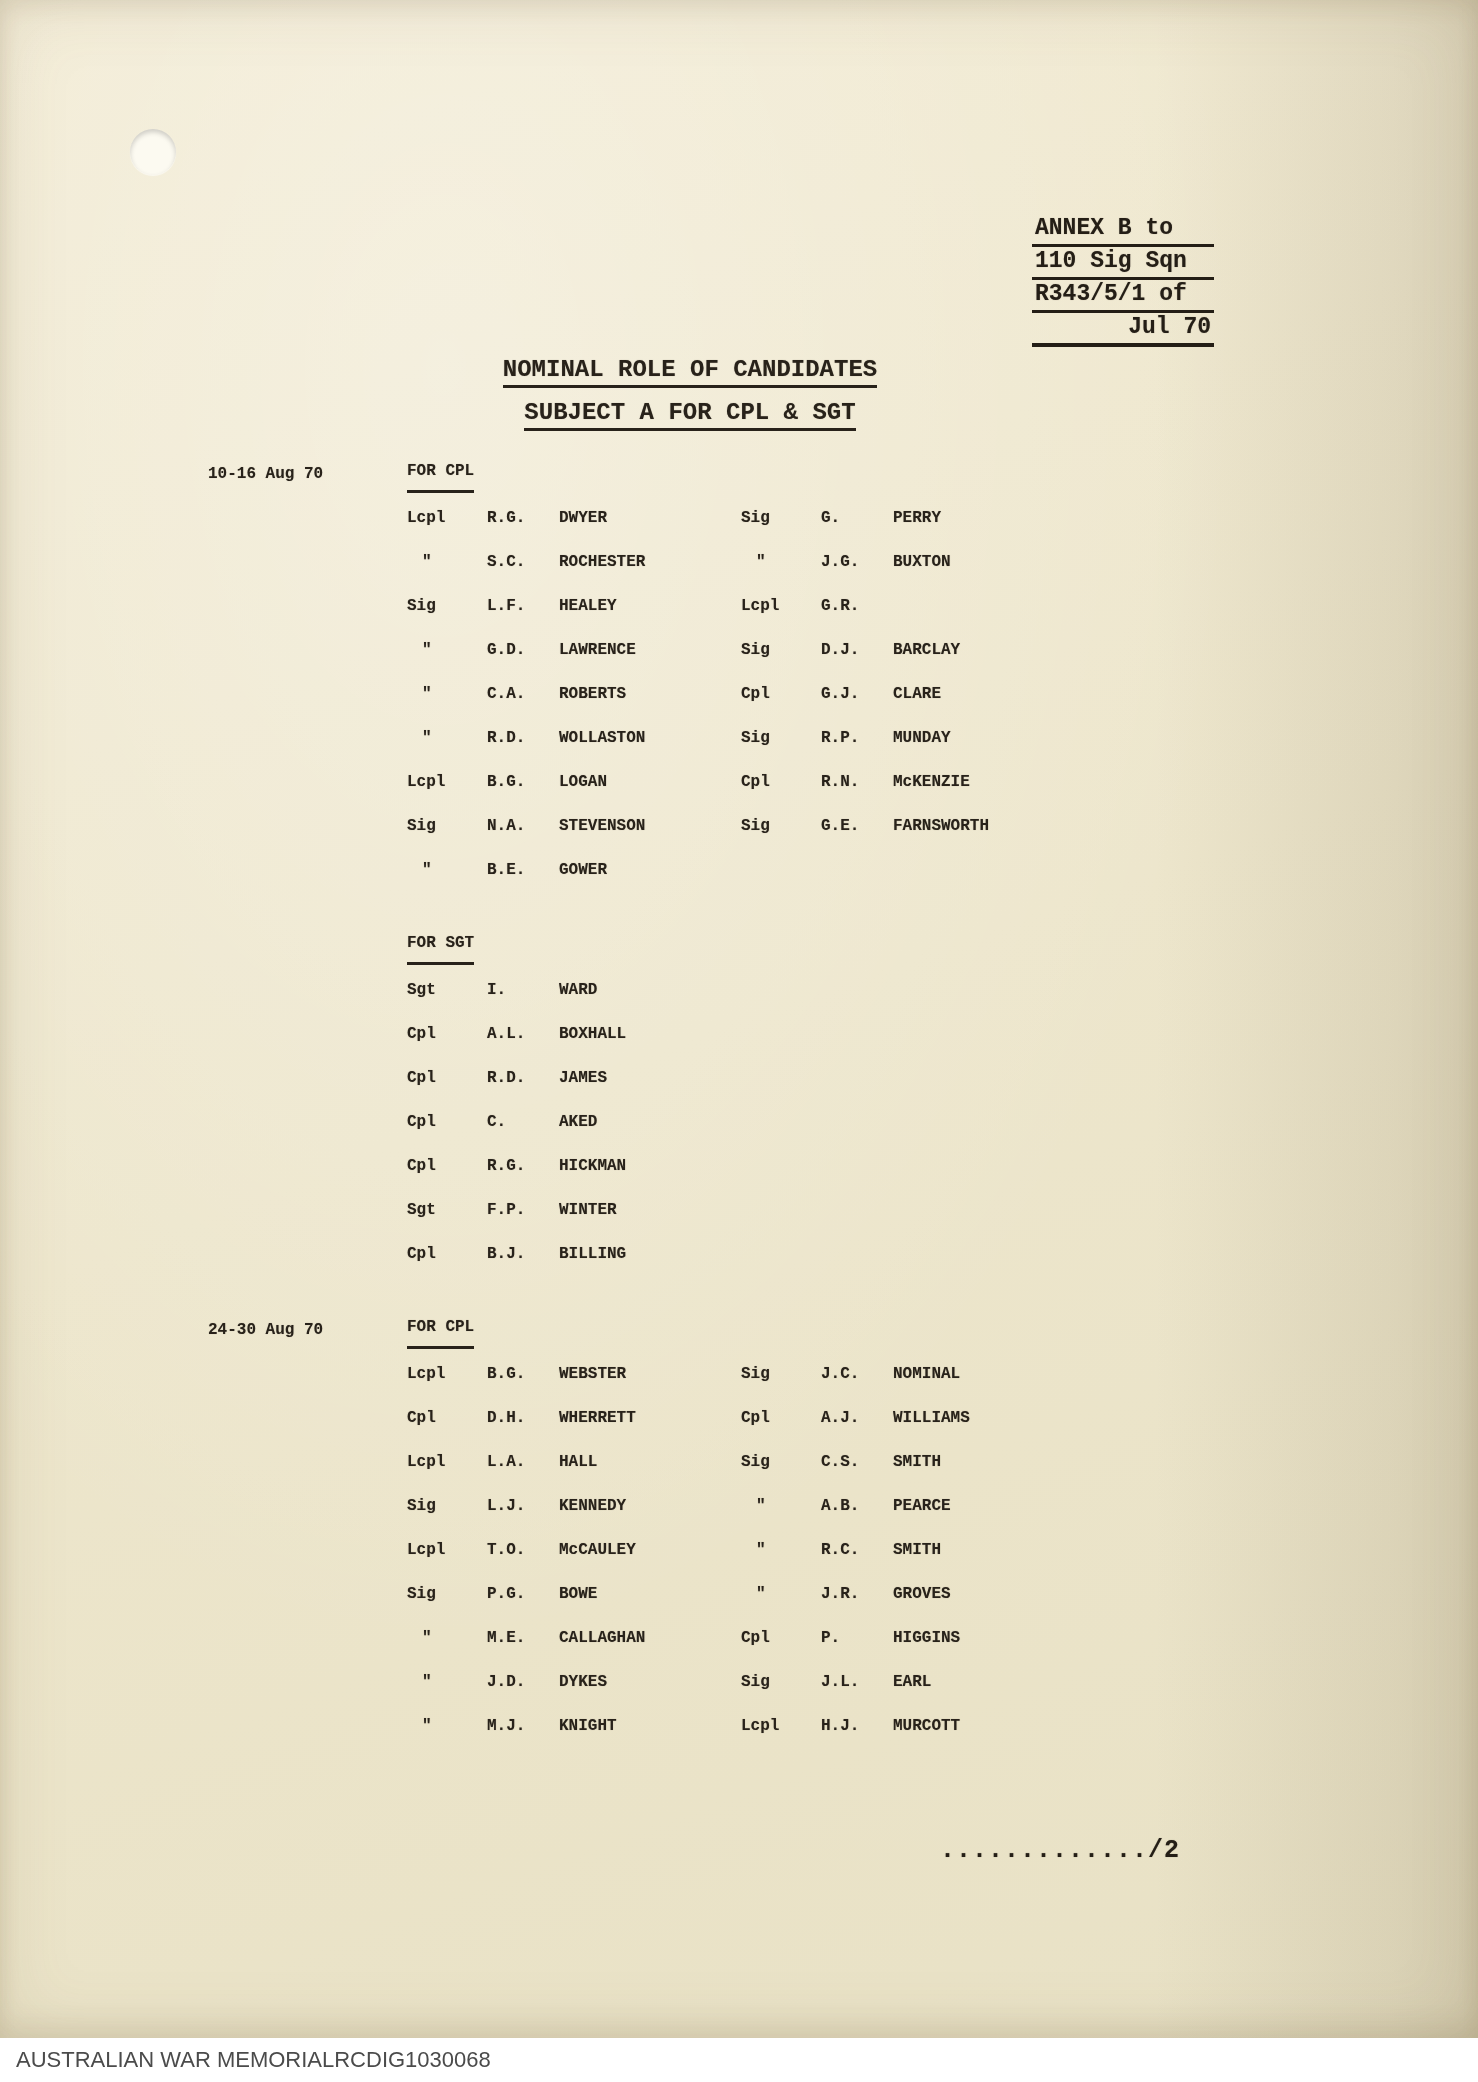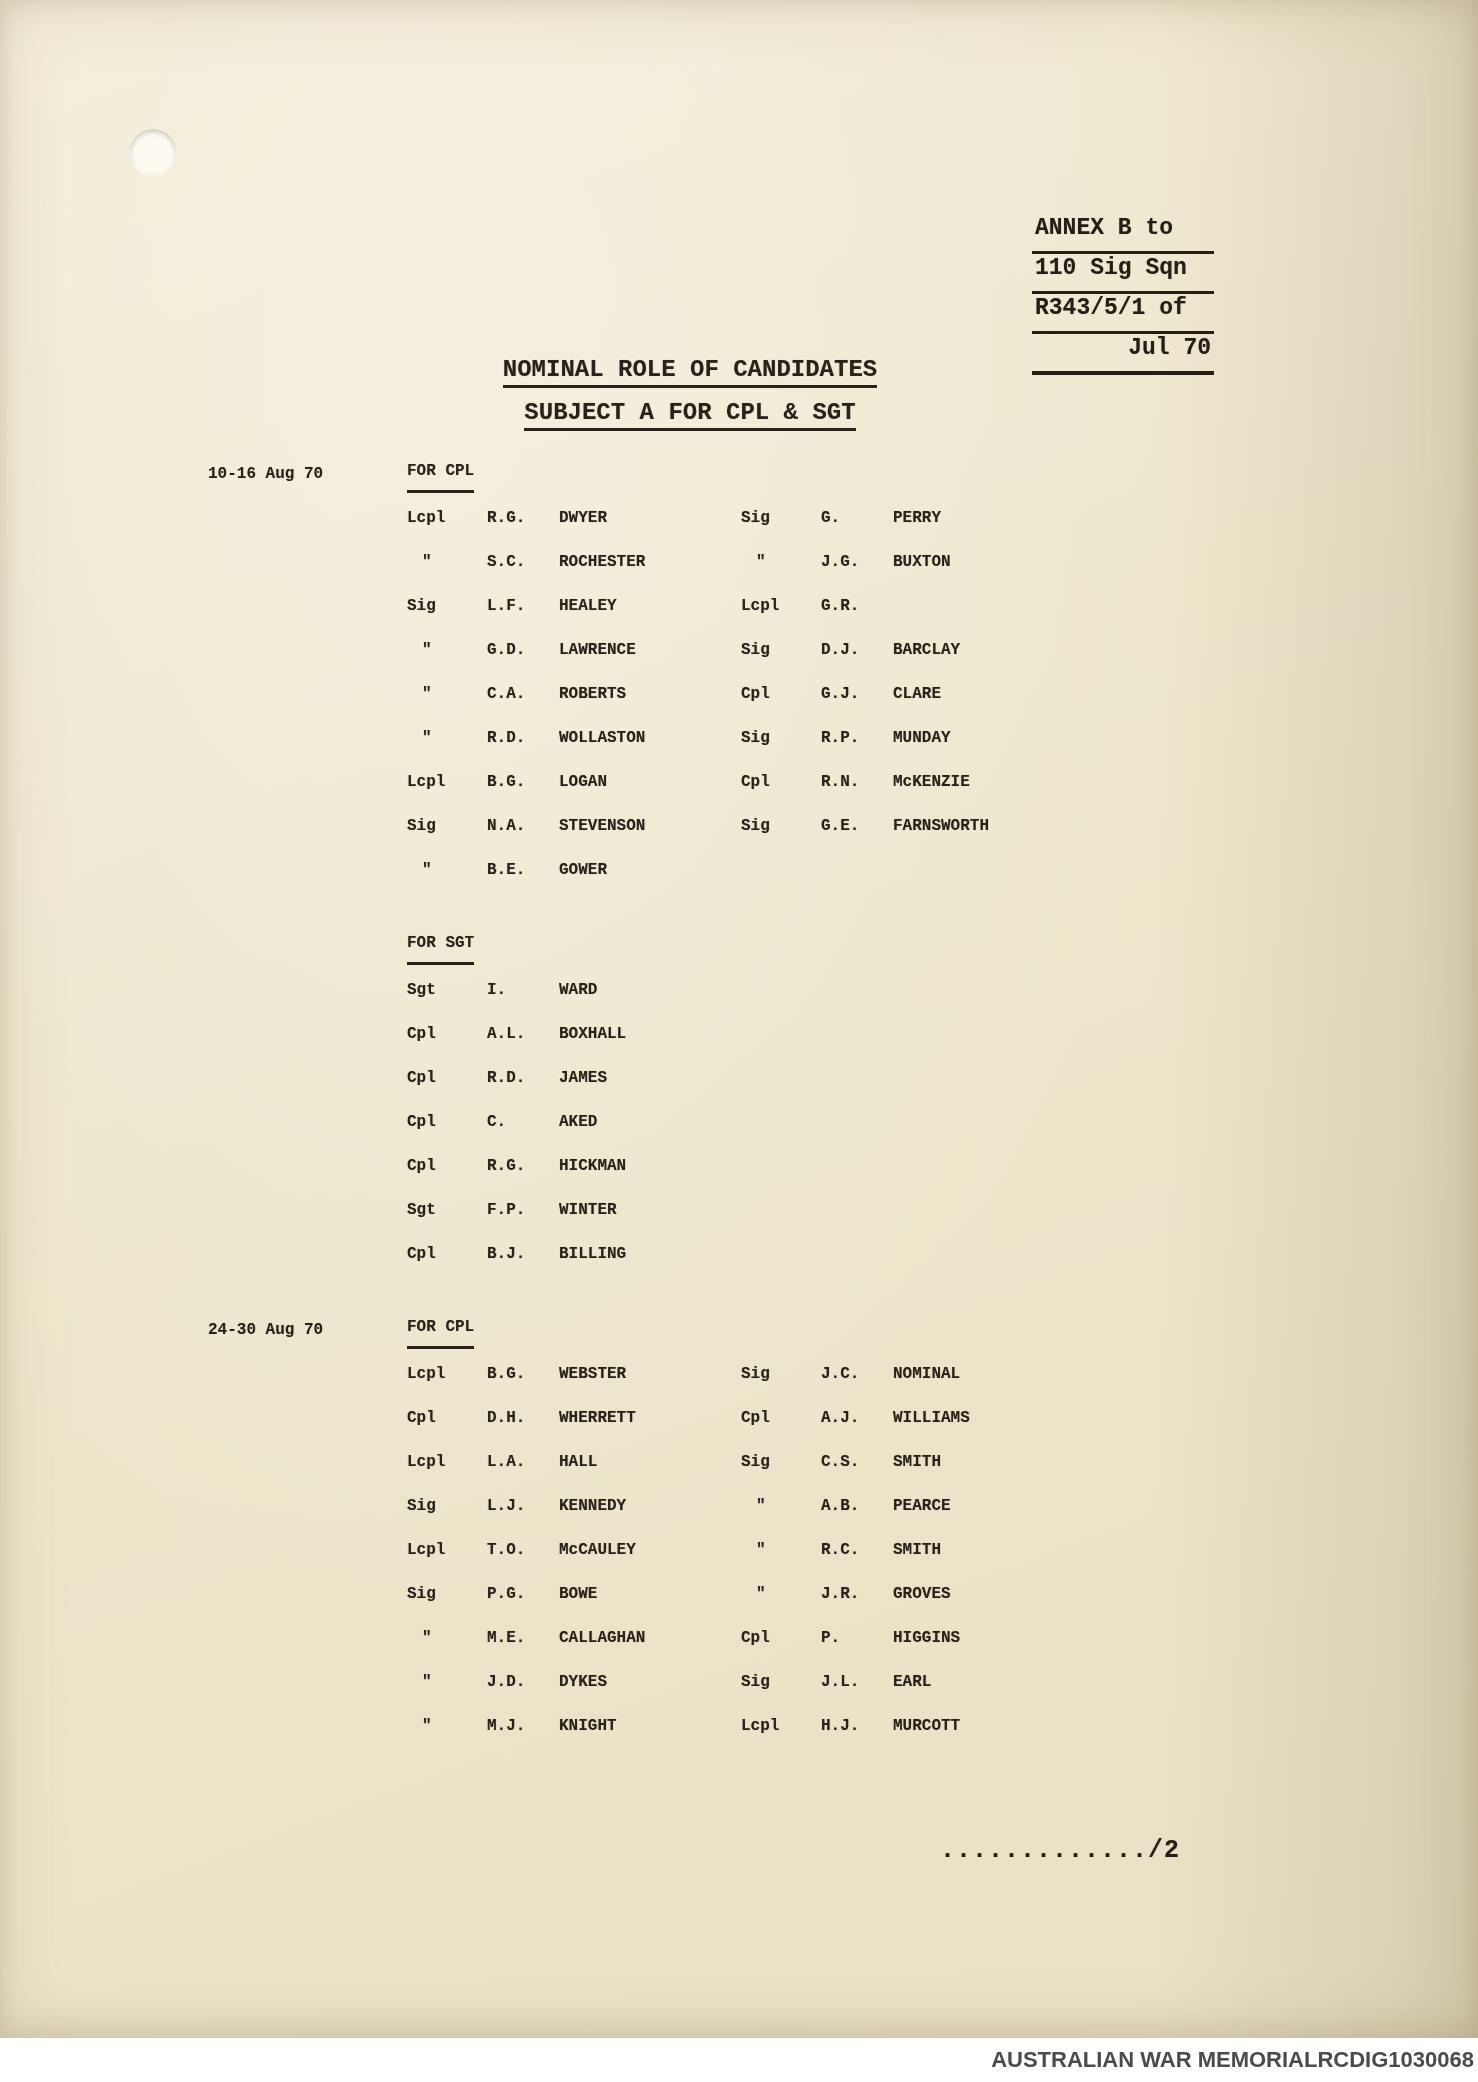--- a/index.html
+++ b/index.html
@@ -31,21 +31,21 @@
 
   
   .annex{
     position:absolute;left:1032px;top:214px;width:182px;
     font-size:23px;font-weight:700;color:#241e16;
     text-shadow:0 0 1px rgba(36,30,22,0.35);
   }
   .annex .annex-line{
     line-height:29px;
     border-bottom:3px solid #241e16;
-    padding:0 3px 8px 3px;
+    padding:0 3px 1px 3px;
     white-space:nowrap;
   }
   .annex .annex-line.right{text-align:right;}
   .annex .annex-line.last{border-bottom-width:4px;}
 
   
   .title{
     position:absolute;left:470px;top:356px;width:440px;
     text-align:center;font-size:24px;font-weight:700;color:#28221a;
     text-shadow:0 0 1px rgba(40,34,26,0.35);
@@ -83,24 +83,24 @@
   .continuation{
     position:absolute;left:940px;top:1836px;
     font-size:25px;font-weight:700;color:#241e16;letter-spacing:1px;
     text-shadow:0 0 1px rgba(36,30,22,0.4);
   }
 
   
   .footer{
     position:absolute;left:0;right:0;bottom:0;height:44px;
     background:#ffffff;
-    display:flex;justify-content:flex-end;align-items:center;
-    padding:0 4px;box-sizing:border-box;
+    display:flex;justify-content:flex-start;align-items:center;
+    padding:0 16px;box-sizing:border-box;
     font-family:"Liberation Sans","DejaVu Sans",sans-serif;
-    font-size:22px;color:#4b4b4b;font-weight:bold;
+    font-size:22px;color:#4b4b4b;
   }
 </style>
 </head>
 <body>
 
 <div class="page">
   <div class="paper"></div>
   <div class="hole"></div>
 
   <div class="annex">

